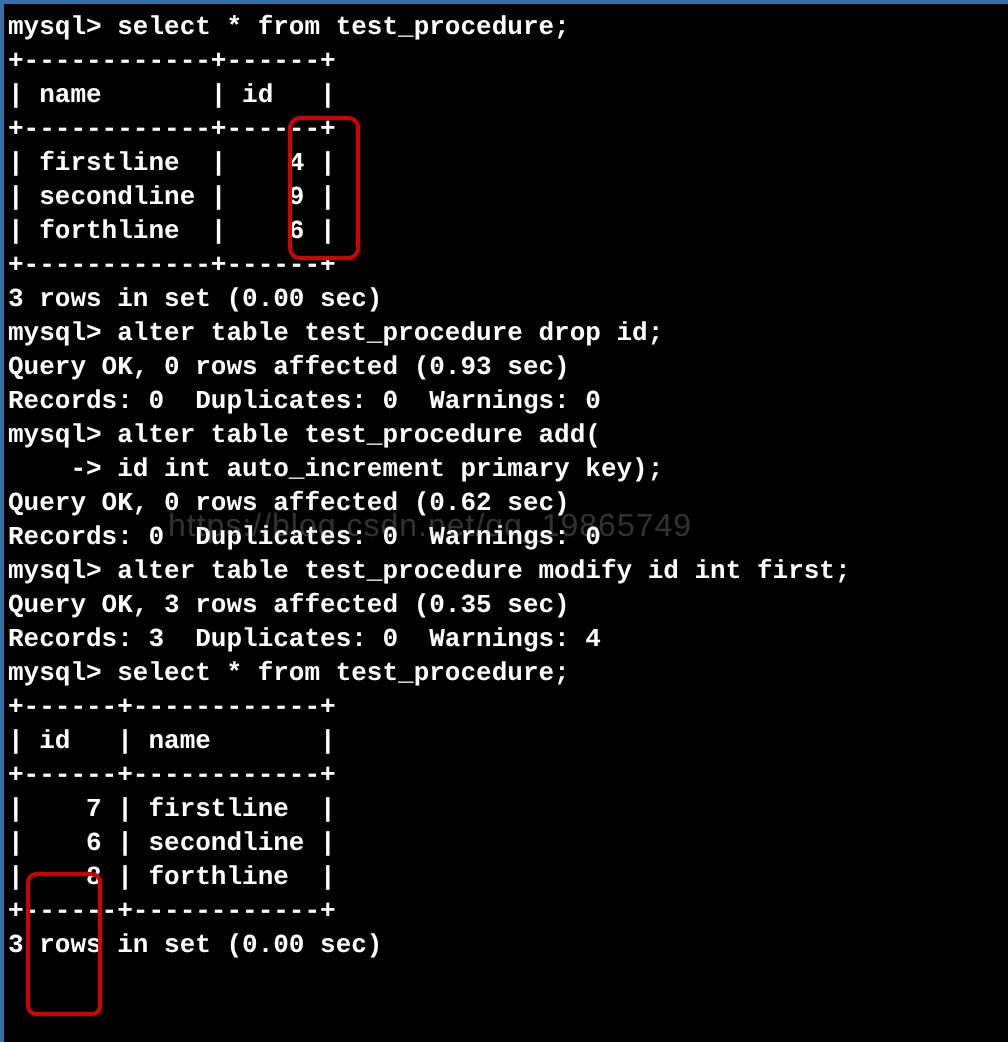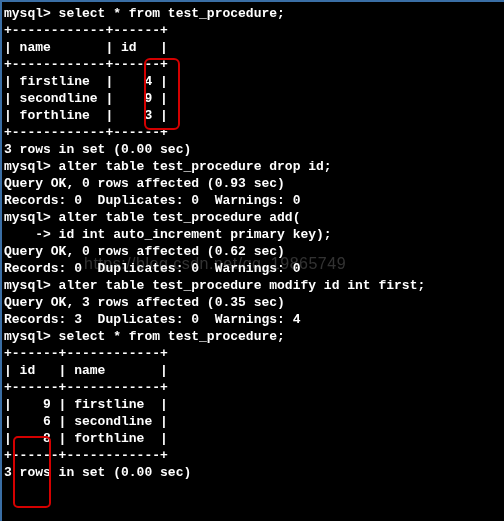--- a/index.html
+++ b/index.html
@@ -59,35 +59,35 @@
 </style>
 </head>
 <body>
 
 <div class="terminal"><span>mysql&gt; select * from test_procedure;</span>
 <span>+------------+------+</span>
 <span>| name       | id   |</span>
 <span>+------------+------+</span>
 <span>| firstline  |    4 |</span>
 <span>| secondline |    9 |</span>
-<span>| forthline  |    3 |</span>
+<span>| forthline  |    6 |</span>
 <span>+------------+------+</span>
 <span>3 rows in set (0.00 sec)</span>
 <span>mysql&gt; alter table test_procedure drop id;</span>
 <span>Query OK, 0 rows affected (0.93 sec)</span>
 <span>Records: 0  Duplicates: 0  Warnings: 0</span>
 <span>mysql&gt; alter table test_procedure add(</span>
 <span>    -&gt; id int auto_increment primary key);</span>
 <span>Query OK, 0 rows affected (0.62 sec)</span>
 <span>Records: 0  Duplicates: 0  Warnings: 0</span>
 <span>mysql&gt; alter table test_procedure modify id int first;</span>
 <span>Query OK, 3 rows affected (0.35 sec)</span>
 <span>Records: 3  Duplicates: 0  Warnings: 4</span>
 <span>mysql&gt; select * from test_procedure;</span>
 <span>+------+------------+</span>
 <span>| id   | name       |</span>
 <span>+------+------------+</span>
-<span>|    9 | firstline  |</span>
+<span>|    7 | firstline  |</span>
 <span>|    6 | secondline |</span>
 <span>|    8 | forthline  |</span>
 <span>+------+------------+</span>
 <span>3 rows in set (0.00 sec)</span>
 <div class="watermark">https://blog.csdn.net/qq_19865749</div><div class="redbox1"></div><div class="redbox2"></div></div>
 
 </body></html>

